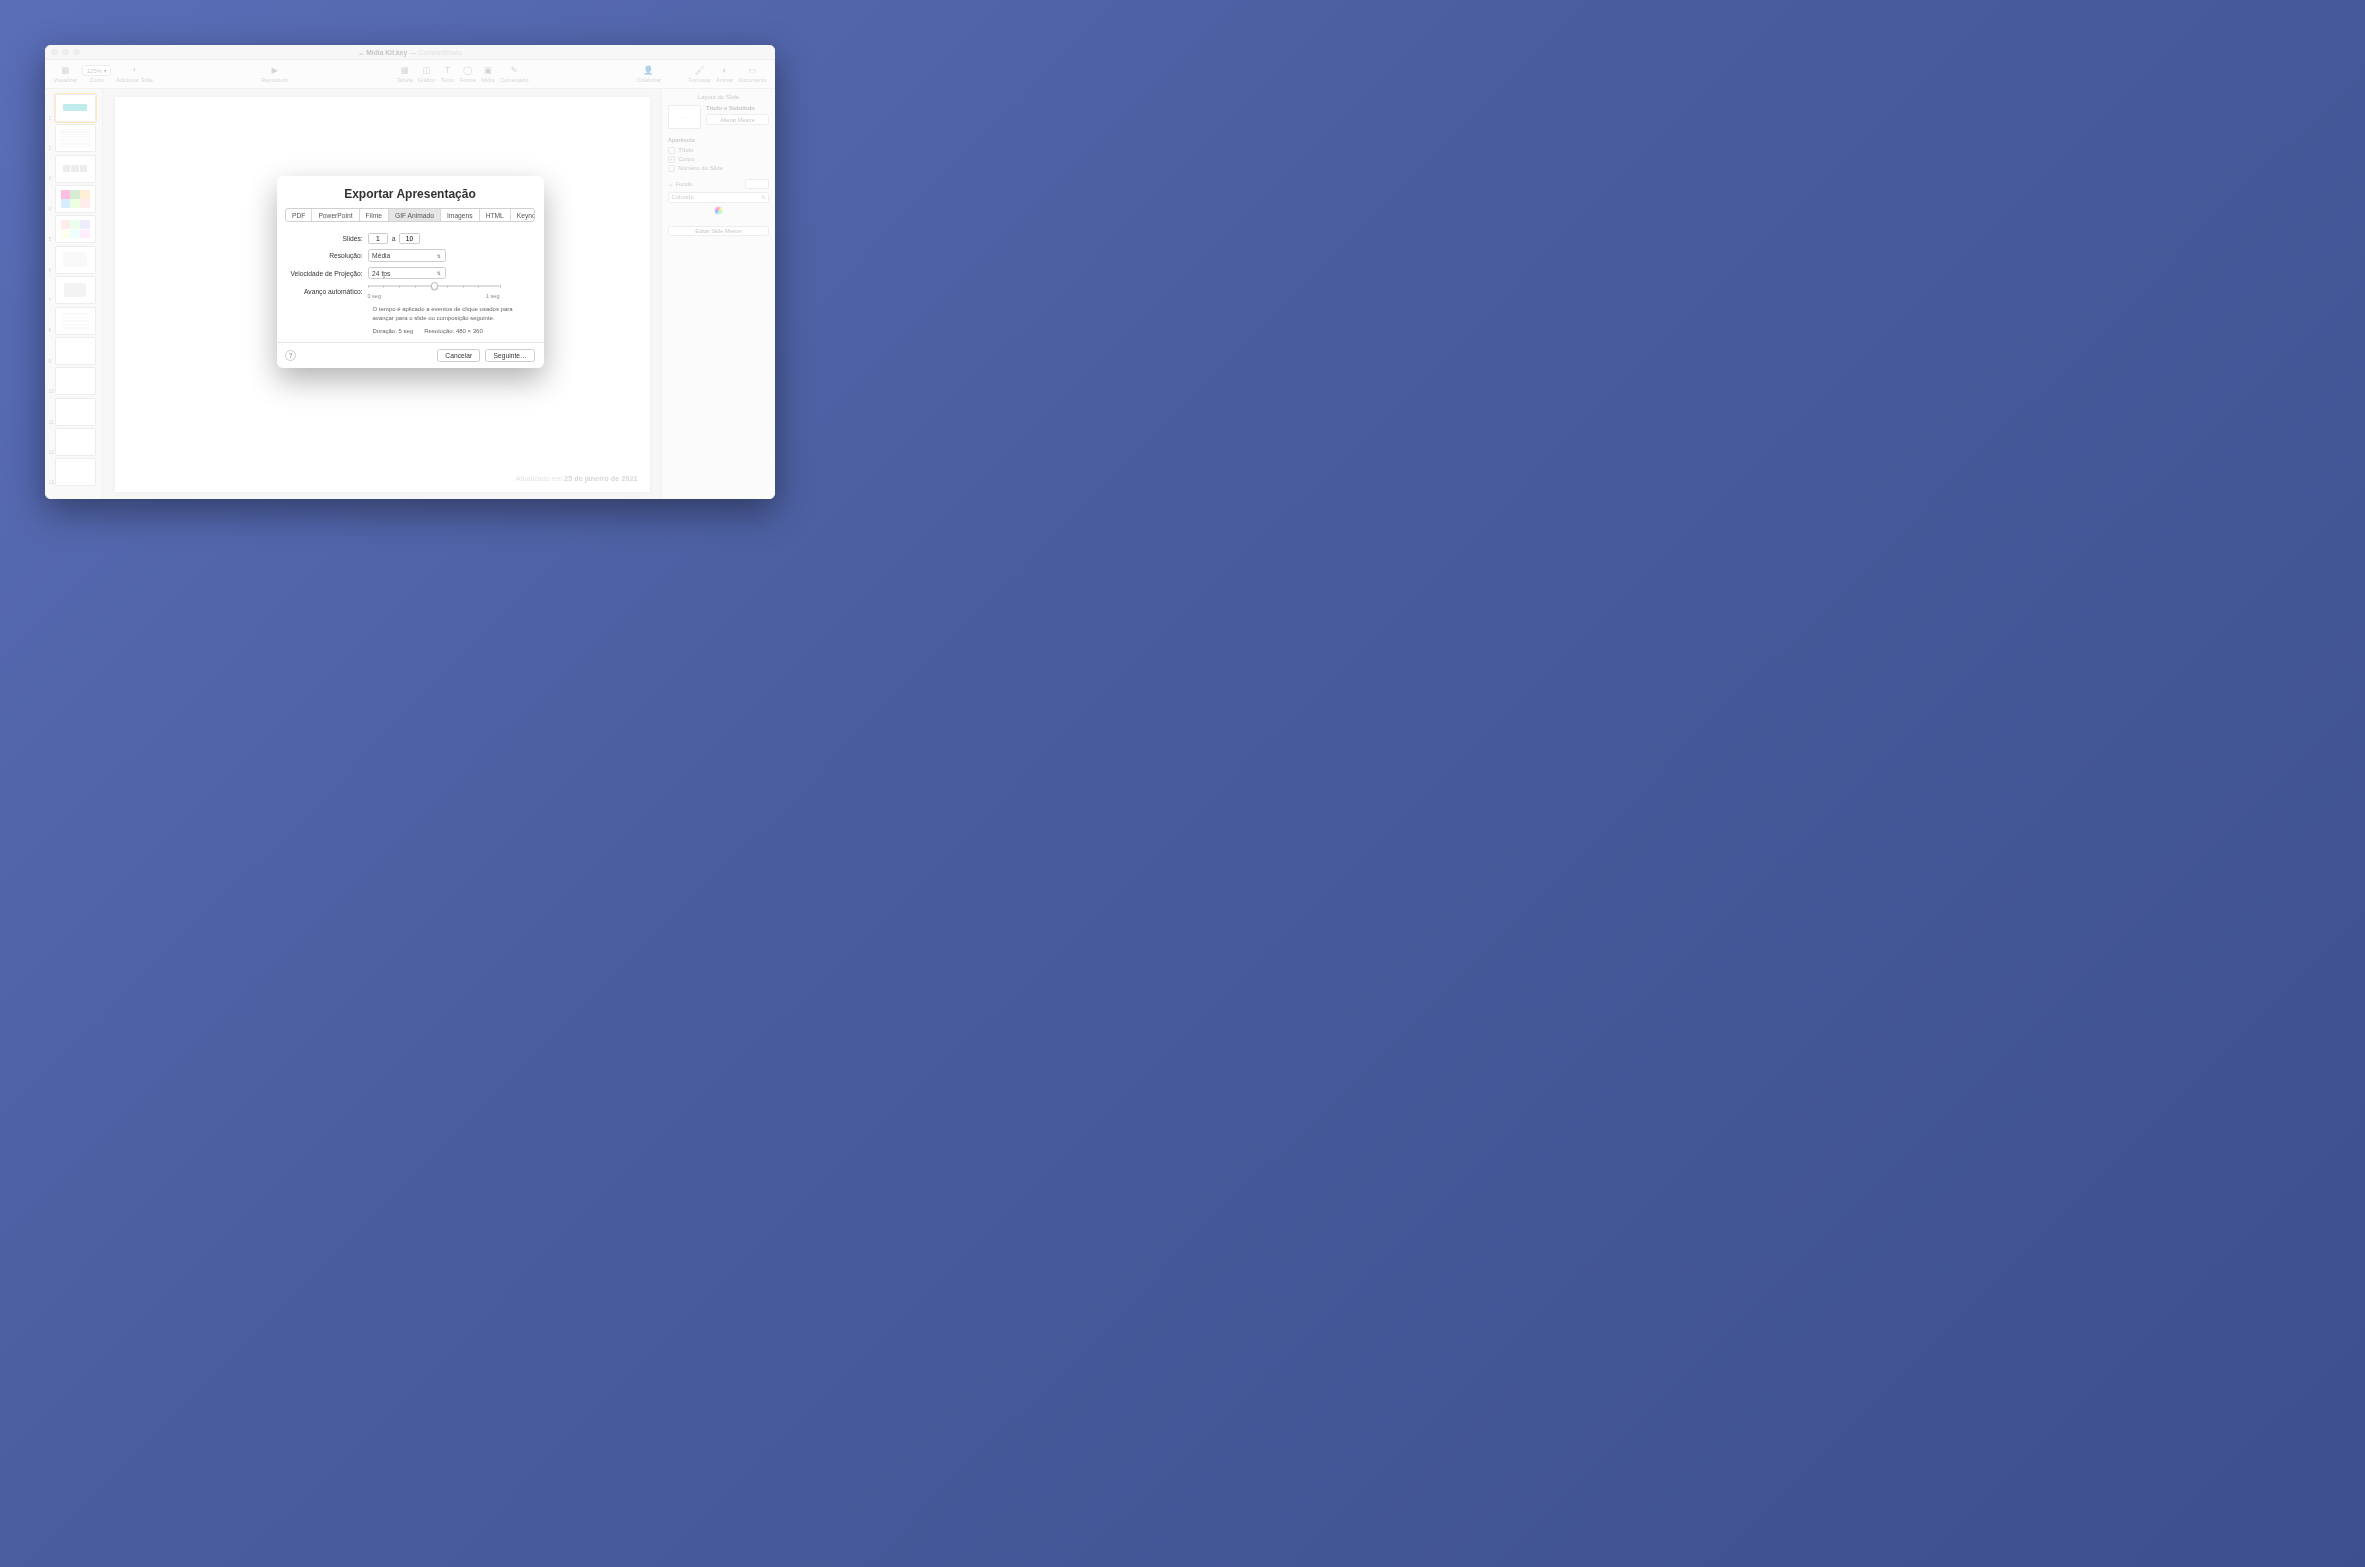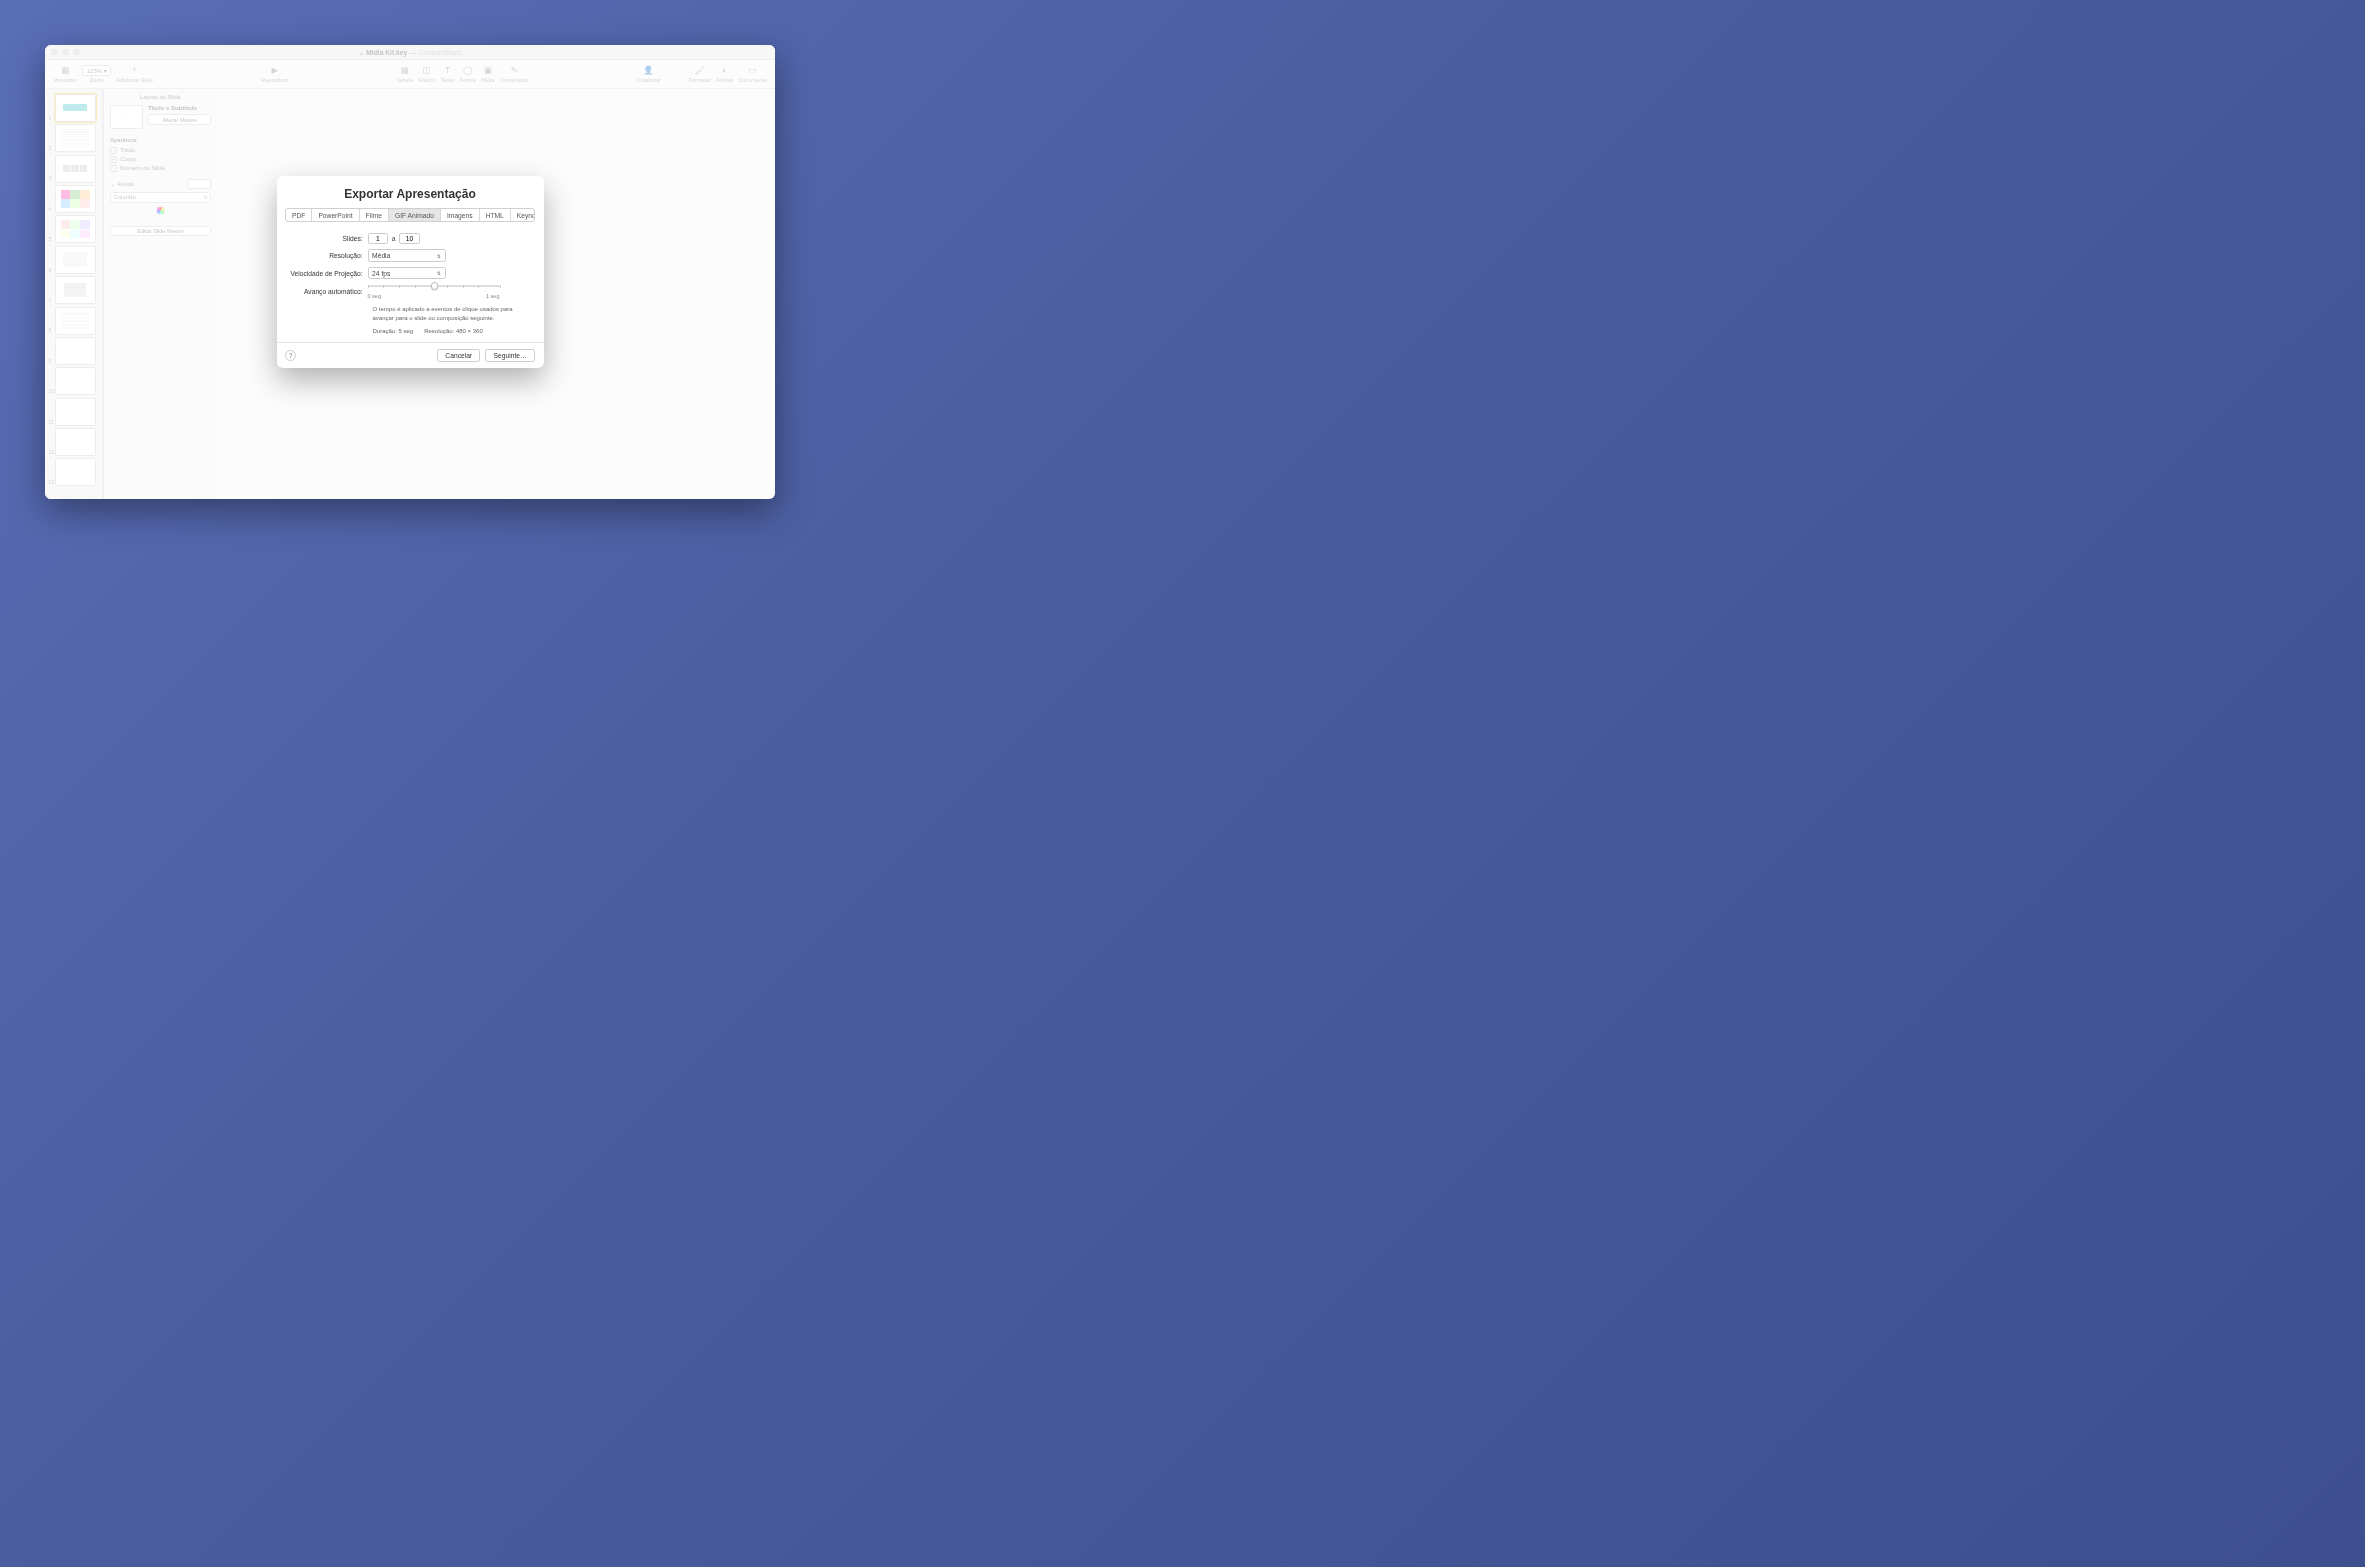--- a/index.html
+++ b/index.html
@@ -240,20 +240,33 @@
       <div class="thumb">
           <span class="num">12</span>
           <div class="preview"></div>
         </div>
       <div class="thumb">
           <span class="num">13</span>
           <div class="preview"></div>
         </div>
     </div>
 
+    <div class="canvas-area">
+      <div class="slide-canvas">
+        <div class="logo-obj">
+          <div class="logo-icon">
+              <span>m̃m̃</span>
+            </div>
+          <div class="logo-text">e</div>
+        </div>
+        <div class="slide-footer">
+          <span>Atualizado em </span><b>25 de janeiro de 2021</b>
+        </div>
+      </div>
+    </div>
 
     <div class="inspector">
       <div class="insp-title">Layout do Slide</div>
       <div class="insp-master">
         <div class="mp">— —</div>
         <div class="insp-master-r">
           <div class="mt">Título e Subtítulo</div>
           <button class="insp-btn">Alterar Mestre</button>
         </div>
       </div>

